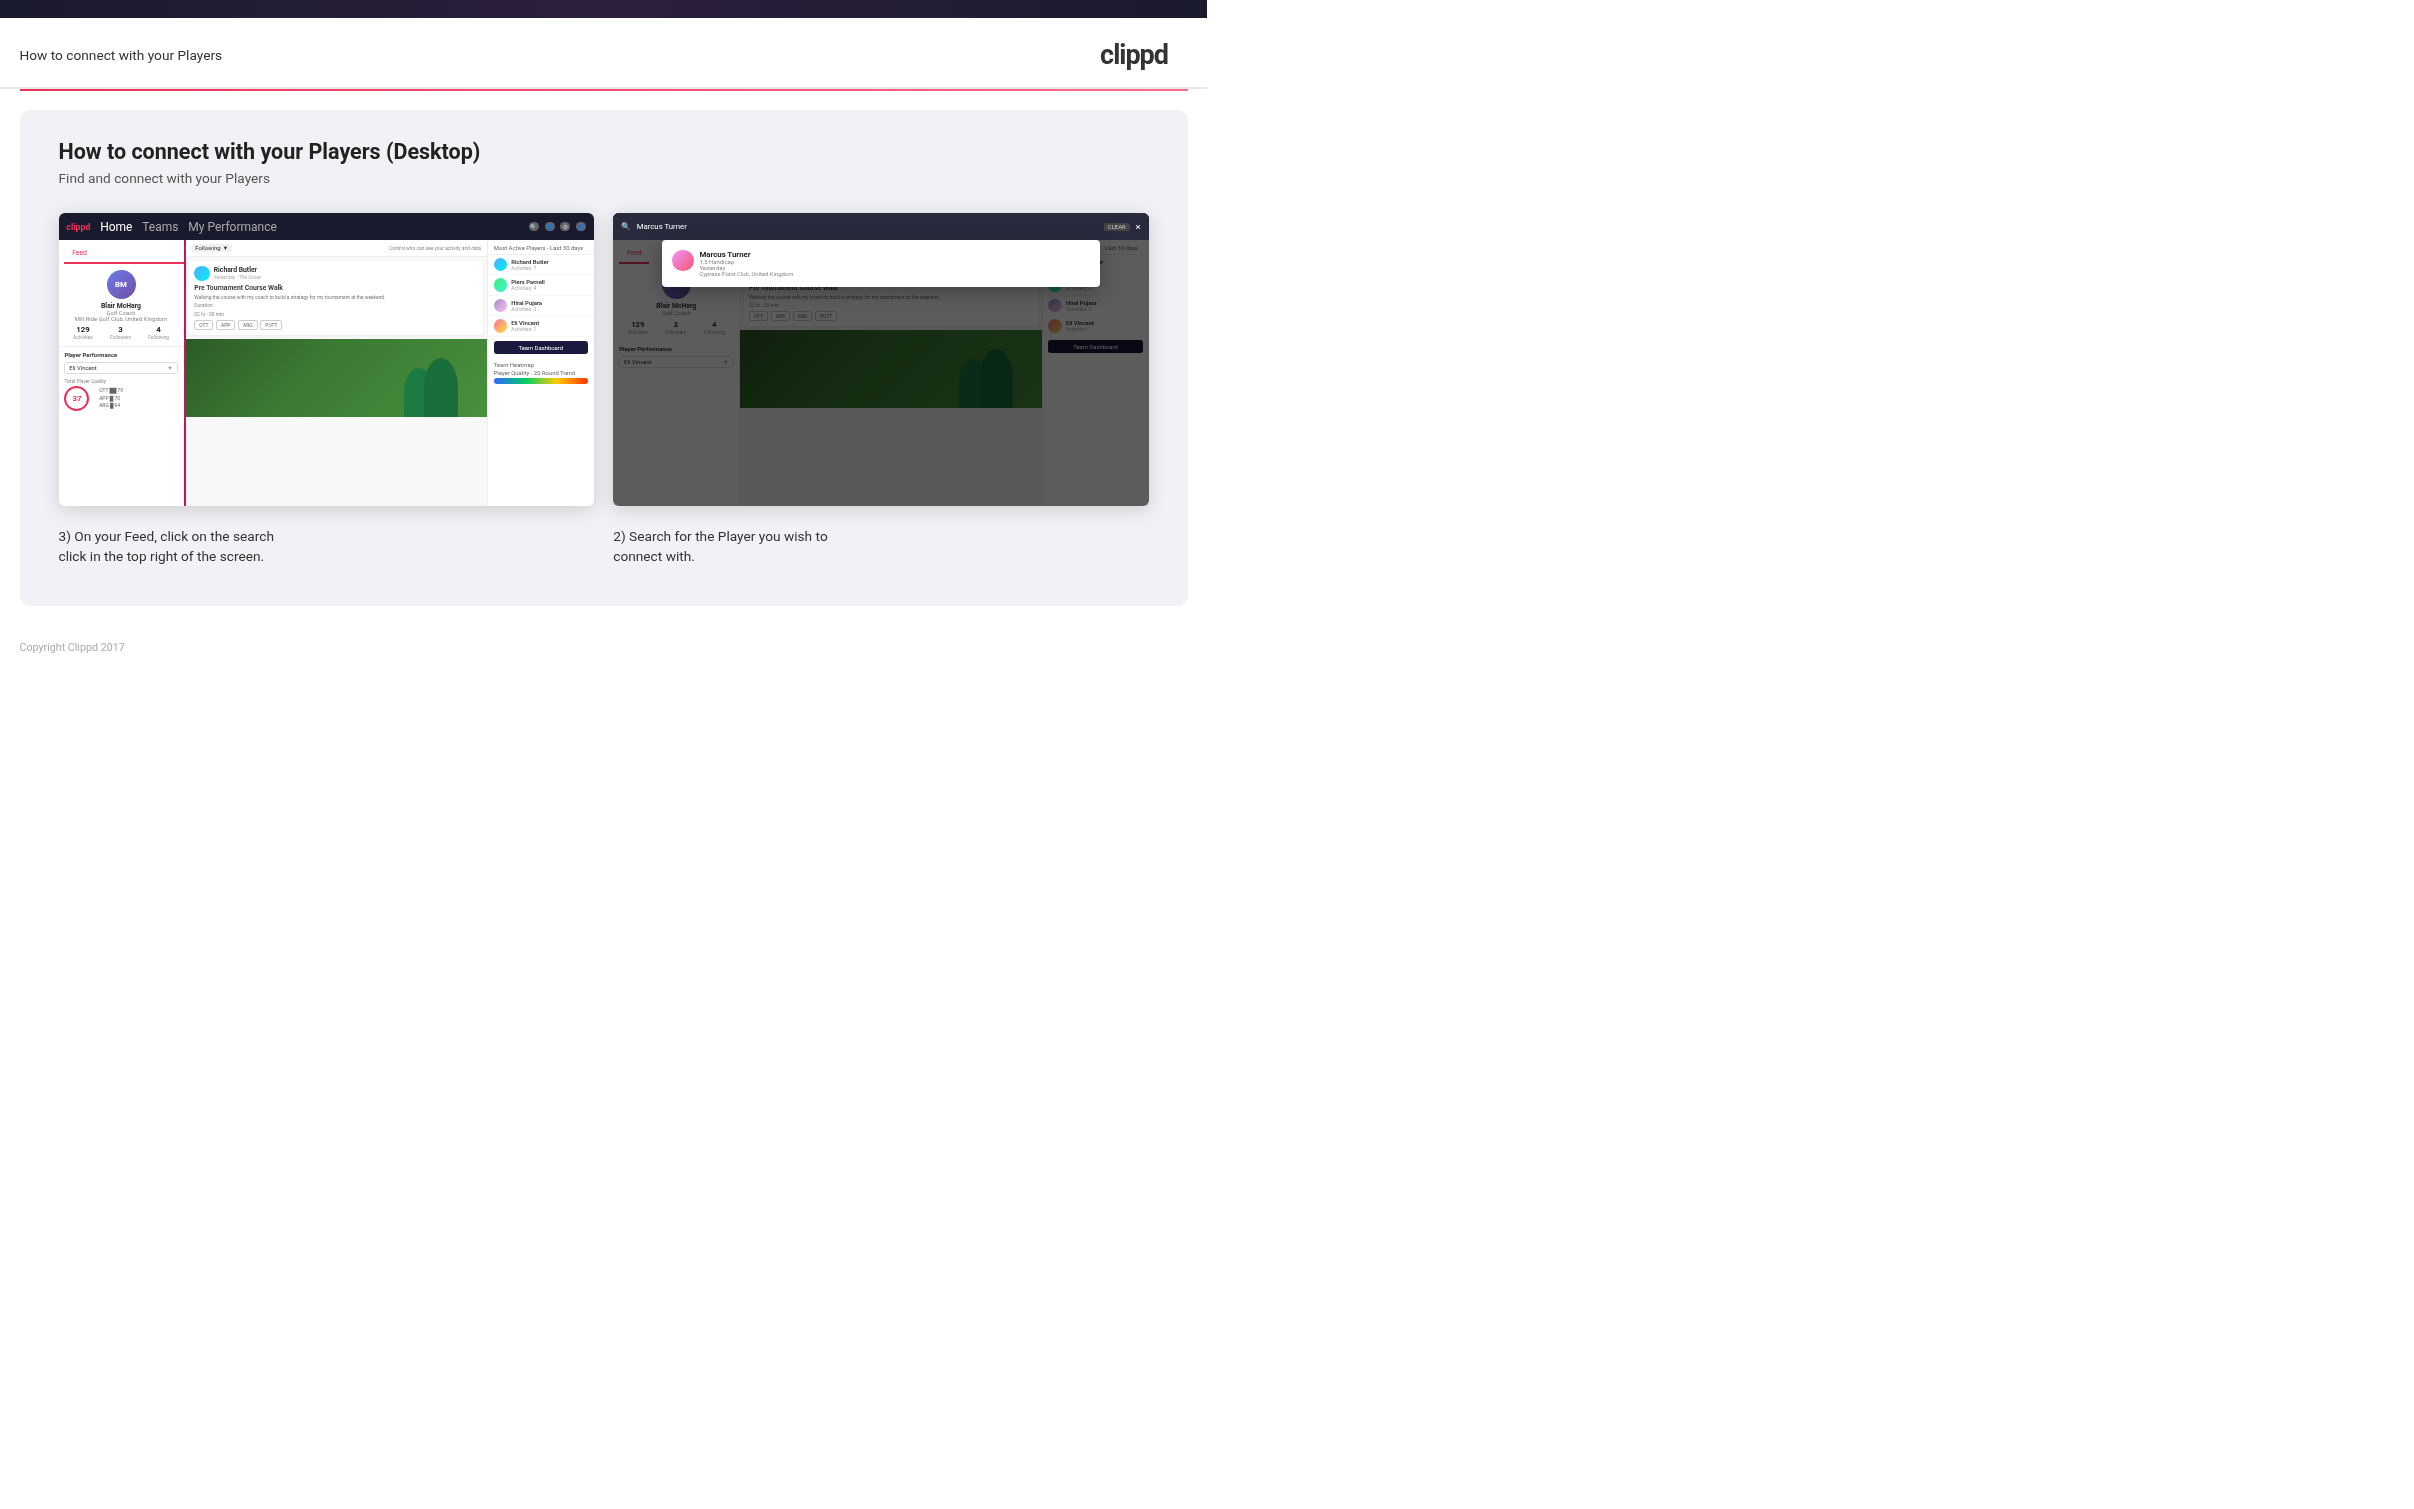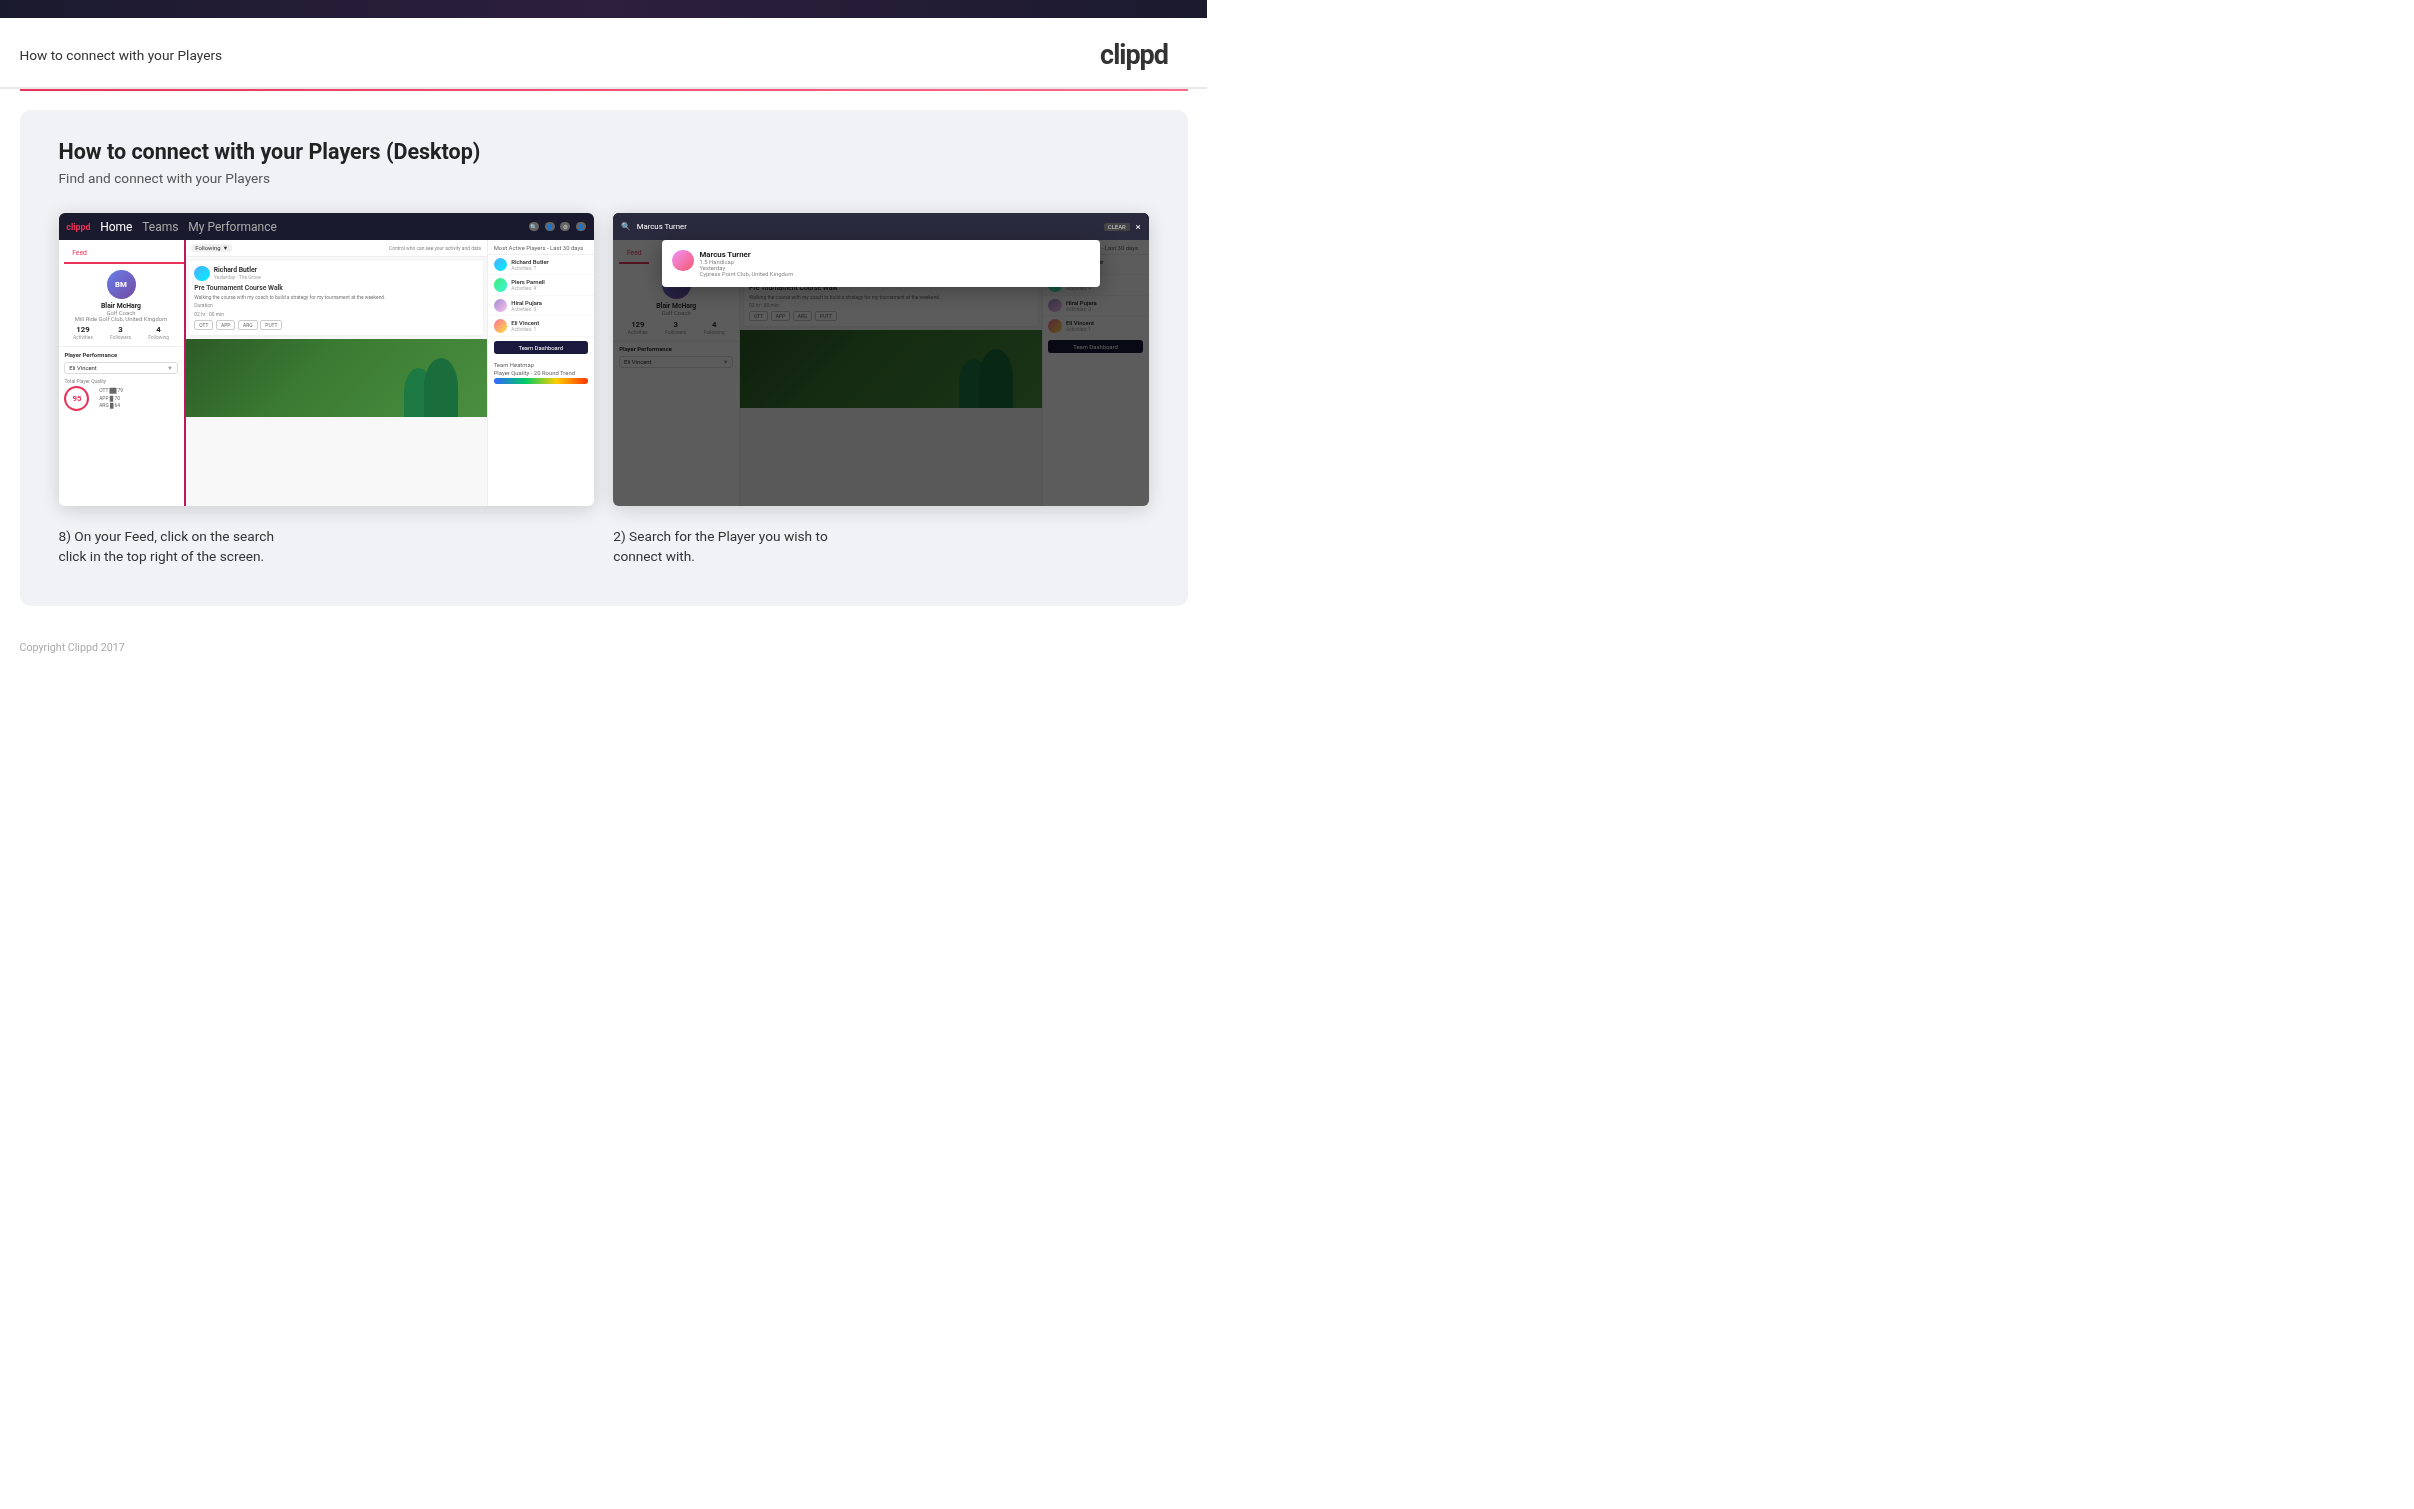--- a/index.html
+++ b/index.html
@@ -584,21 +584,21 @@
             </div>
 
             <div class="player-perf">
               <div class="player-perf-title">Player Performance</div>
               <div class="player-dropdown">
                 <div class="player-dropdown-text">Eli Vincent</div>
                 <span class="dropdown-arrow">▼</span>
               </div>
               <div class="quality-label">Total Player Quality</div>
               <div style="display:flex;align-items:center;gap:3.9px;">
-                <div class="quality-score">95</div>
+                <div class="quality-score">37</div>
                 <div class="quality-bars">
                   <div>OTT ██ 79</div>
                   <div>APP █ 70</div>
                   <div>ARG █ 64</div>
                 </div>
               </div>
             </div>
           </div>
 
           <div class="app-middle">
@@ -672,21 +672,21 @@
             <div class="team-heatmap">
               <div class="heatmap-title">Team Heatmap</div>
               <div class="heatmap-title">Player Quality · 20 Round Trend</div>
               <div class="heatmap-bar"></div>
             </div>
           </div>
         </div>
       </div>
 
       <div class="caption-text">
-        <span>8) On your Feed, click on the search</span><br>
+        <span>3) On your Feed, click on the search</span><br>
         <span>click in the top right of the screen.</span>
       </div>
     </div>
 
     <div class="screenshot-block">
       <div class="mock-app mock-app-2">
 
         <div style="position:absolute;top:0;left:0;right:0;bottom:0;background:#f5f5f5;filter:brightness(0.6);">
 
           <div class="app-nav">

